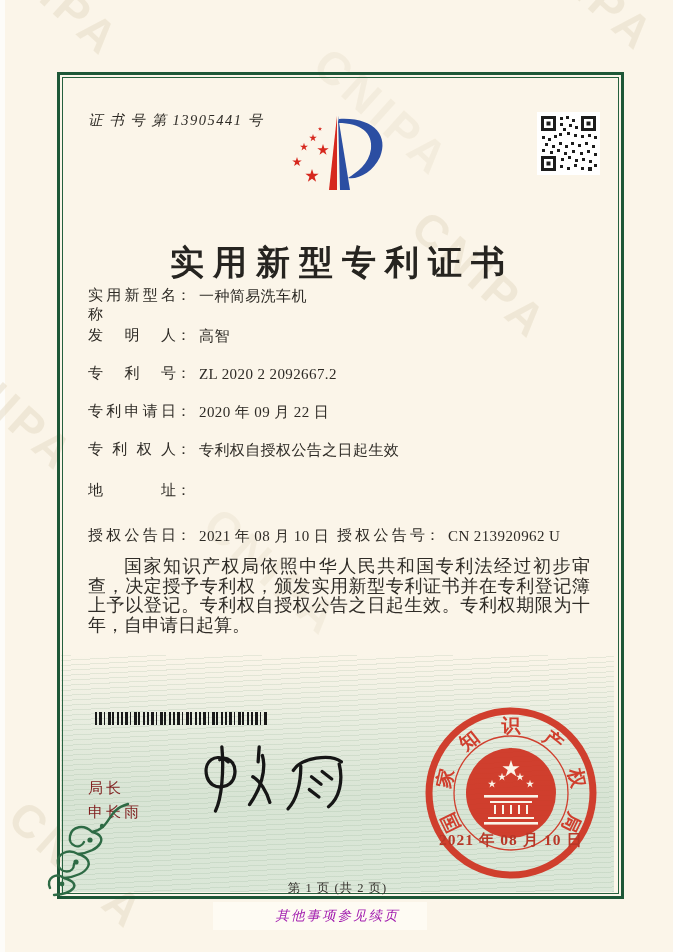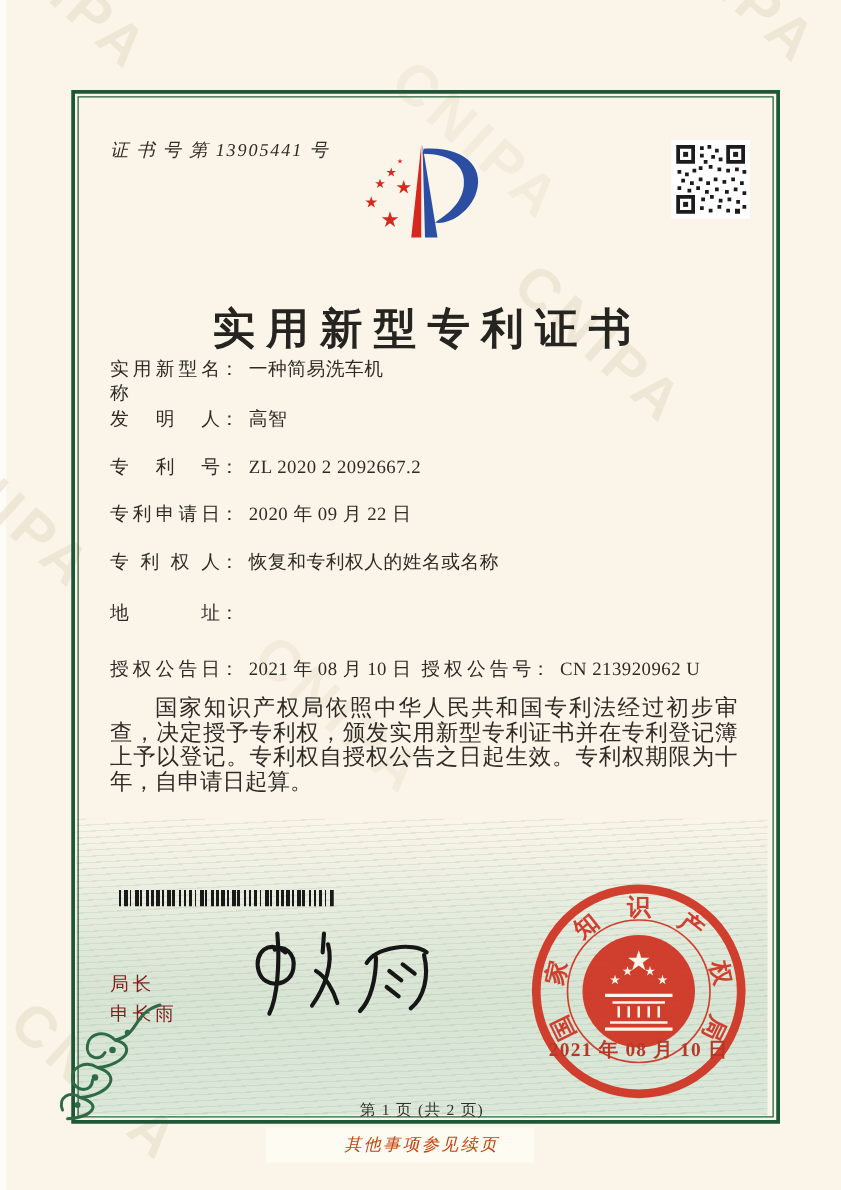--- a/index.html
+++ b/index.html
@@ -59,21 +59,21 @@
       #191919 22px 24px, transparent 24px 26px);
   }
   .signatory{position:absolute;left:88px;top:776px;font-family:"Liberation Sans","DejaVu Sans",sans-serif;
     font-size:15px;letter-spacing:3px;color:#7f1d1d;line-height:24px;}
   .sig-svg{position:absolute;left:192px;top:744px;}
   .seal{position:absolute;left:405px;top:698px;mix-blend-mode:multiply;opacity:.93;}
   .seal-char{font-family:"Liberation Serif",serif;font-size:19px;font-weight:bold;fill:#cf3120;text-anchor:middle;}
   .seal-date-t{font-family:"Liberation Serif",serif;font-size:15.5px;fill:#b52a1a;text-anchor:middle;letter-spacing:1px;font-weight:bold;}
   .page-info{position:absolute;left:57px;top:868px;width:561px;text-align:center;font-size:12.5px;letter-spacing:1px;color:#33302b;margin-top:12px;}
   .note-box{position:absolute;left:213px;top:902px;width:214px;height:28px;background:#fefbf3;}
-  .note{position:absolute;left:57px;top:907px;width:561px;text-align:center;font-size:13.5px;font-style:italic;letter-spacing:2px;color:#c2410c;}
+  .note{position:absolute;left:57px;top:907px;width:561px;text-align:center;font-size:13.5px;font-style:italic;letter-spacing:2px;color:#a21caf;}
   .ornament{position:absolute;left:44px;top:800px;z-index:5;}
 </style>
 </head>
 <body>
 
 <div class="page">
   <div class="scan-edge"></div>
 
   <div class="wm" style="left:-30px;top:-35px;">CNIPA</div>
   <div class="wm" style="left:505px;top:-40px;">CNIPA</div>
@@ -200,21 +200,21 @@
       <span class="fvalue">ZL 2020 2 2092667.2</span>
     </div>
     <div class="frow" style="top:402px">
       <span class="flabel">专利申请日</span>
         <span class="fcolon">：</span>
       <span class="fvalue">2020 年 09 月 22 日</span>
     </div>
     <div class="frow" style="top:440px">
       <span class="flabel">专利权人</span>
         <span class="fcolon">：</span>
-      <span class="fvalue">恢复和专利权人的姓名或名称</span>
+      <span class="fvalue">专利权自授权公告之日起生效</span>
     </div>
     <div class="frow" style="top:481px">
       <span class="flabel">地址</span>
         <span class="fcolon">：</span>
     </div>
     <div class="frow" style="top:526px">
       <span class="flabel">授权公告日</span>
         <span class="fcolon">：</span>
       <span class="fvalue">2021 年 08 月 10 日</span>
       <span class="grant-2">

